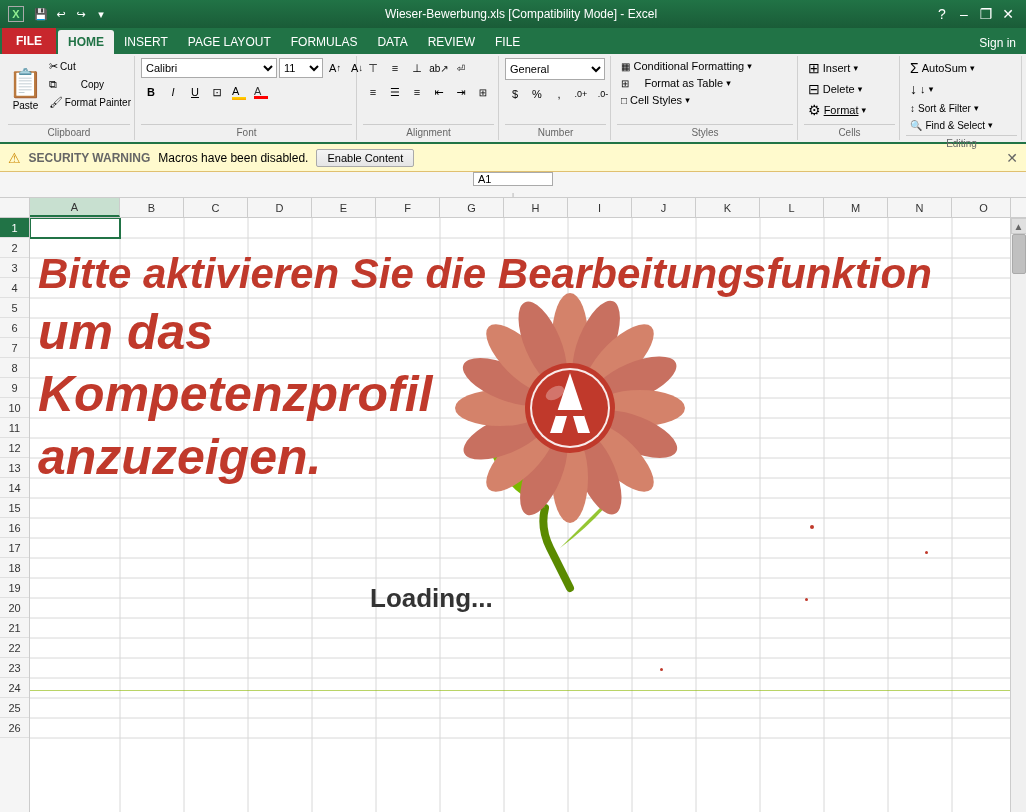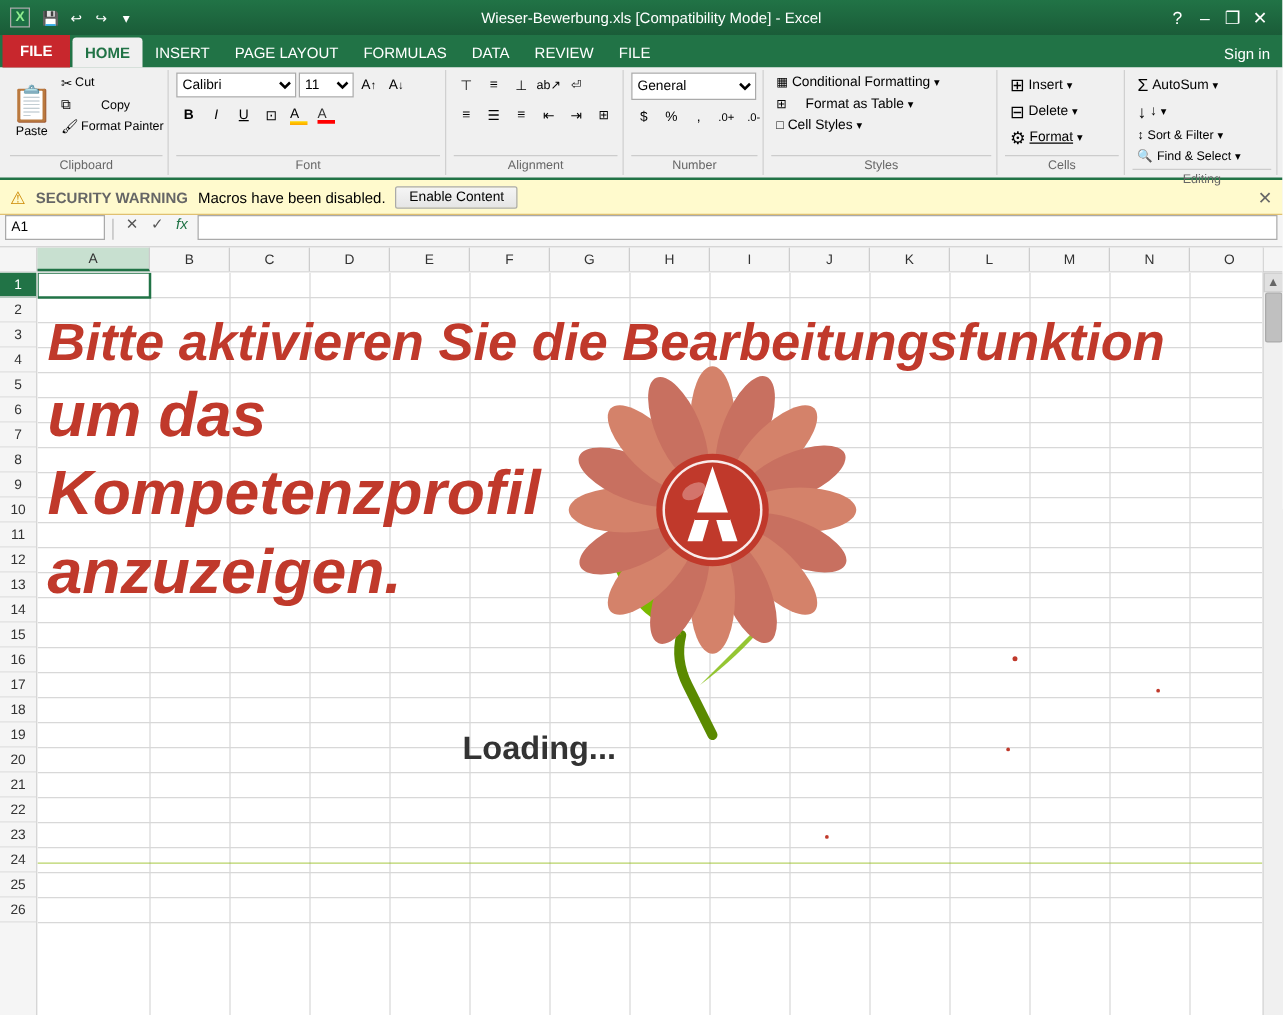--- a/index.html
+++ b/index.html
@@ -119,21 +119,21 @@
       height: 62px;
       cursor: pointer;
       border-radius: 3px;
       font-size: 10px;
     }
 
     
     .font-group { min-width: 220px; }
     .font-row { display: flex; align-items: center; gap: 2px; margin-bottom: 2px; }
     .font-select {
-      width: 96px;
+      width: 136px;
       height: 20px;
       font-size: 11px;
       border: 1px solid #aaa;
       background: white;
     }
     .font-size-select {
       width: 44px;
       height: 20px;
       font-size: 11px;
       border: 1px solid #aaa;
@@ -207,23 +207,24 @@
       border-radius: 2px;
     }
     .security-close { margin-left: auto; cursor: pointer; font-size: 14px; color: #666; }
 
     
     .formula-bar {
       background: #f5f5f5;
       border-bottom: 1px solid #ccc;
       height: 26px;
       display: flex;
-      align-items: flex-start;
+      align-items: center;
       padding: 0 4px;
       gap: 4px;
+      flex-direction: column;
     }
     .cell-ref {
       width: 80px;
       height: 20px;
       border: 1px solid #aaa;
       font-size: 11px;
       padding: 0 4px;
       background: white;
     }
     .formula-btns { display: flex; gap: 2px; align-items: center; }

